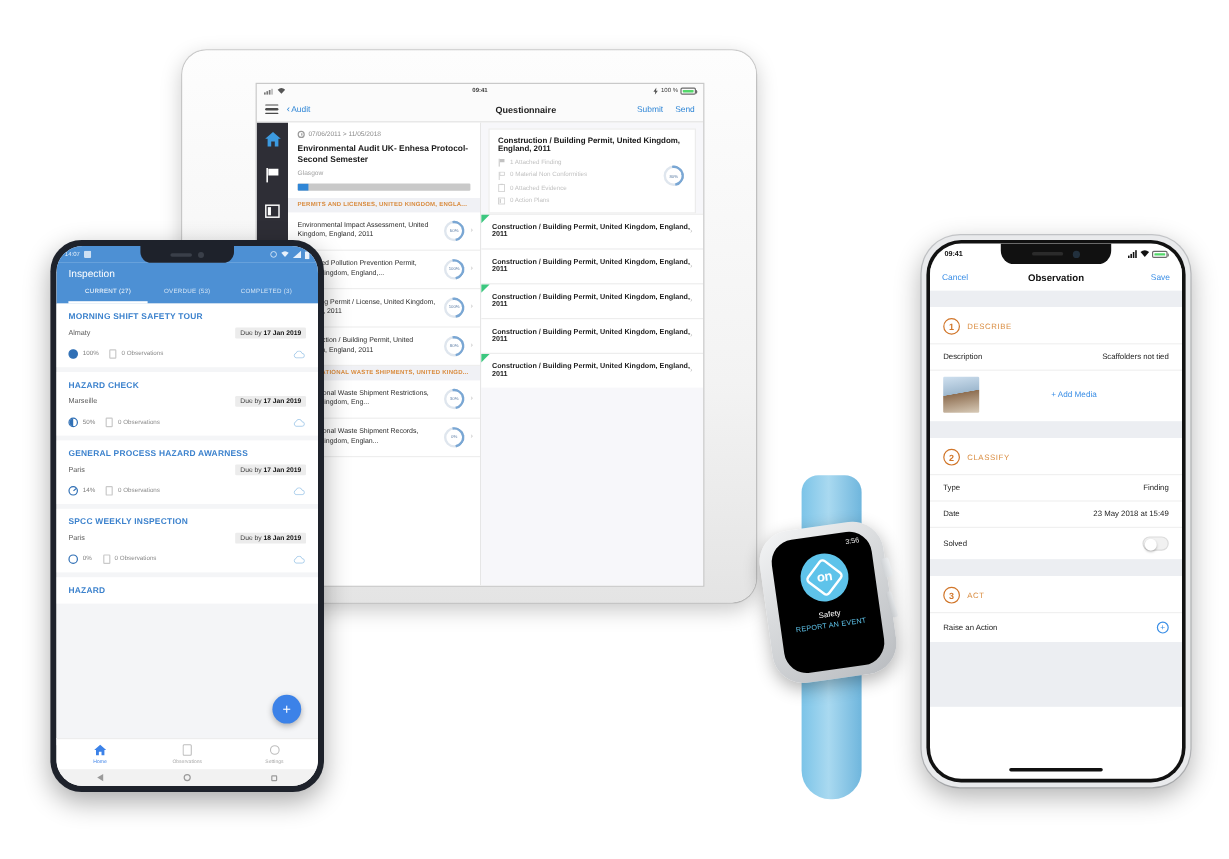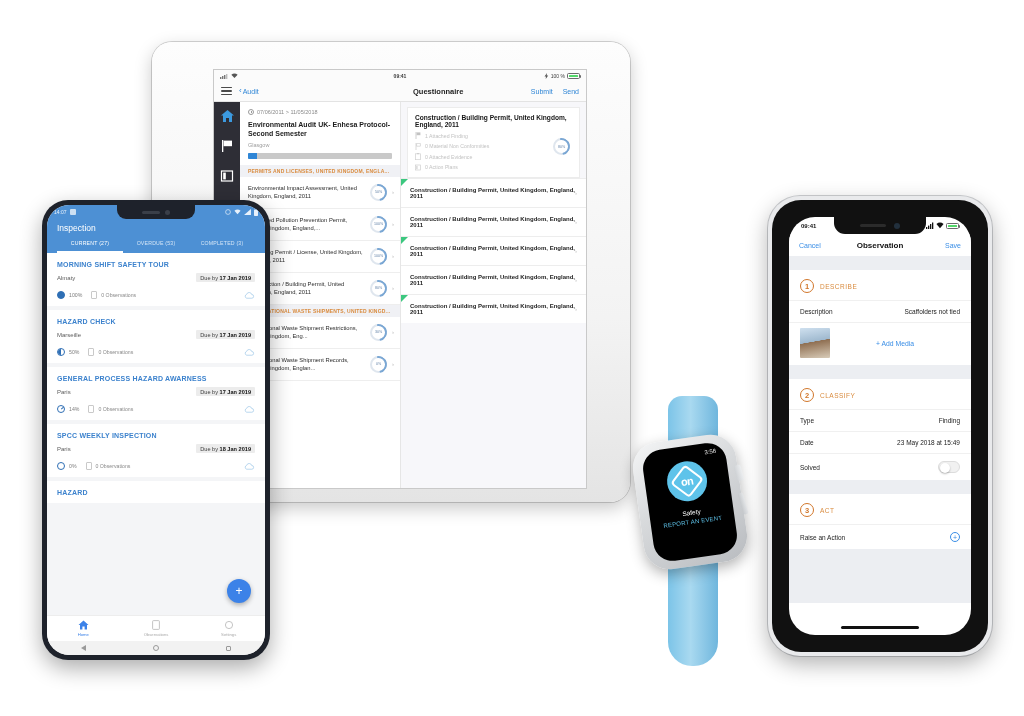--- a/index.html
+++ b/index.html
@@ -137,21 +137,21 @@
   .sq { width:5px;height:5px;border:1px solid #9a9a9a;border-radius:1px;}
   .ci { width:6px;height:6px;border:1px solid #9a9a9a;border-radius:50%;}
   .tri { width:0;height:0;border-right:5px solid #9a9a9a;border-top:3.5px solid transparent;border-bottom:3.5px solid transparent;}
 
   
   .iphone {
     position:absolute; left:768px; top:196px; width:224px; height:460px;
     background:#e9eaec; border-radius:32px; padding:4px;
     box-shadow:0 8px 22px rgba(0,0,0,.30), 0 0 0 1px #cfd1d4;
   }
-  .i-frame { width:100%;height:100%; background:#111; border-radius:29px; padding:17px;}
+  .i-frame { width:100%;height:100%; background:#111; border-radius:29px; padding:3px;}
   .i-screen { width:100%;height:100%; background:#fff; border-radius:26px; overflow:hidden; position:relative;}
   .i-notch { position:absolute; left:50%;transform:translateX(-50%); top:0; width:92px;height:17px;
              background:#111;border-radius:0 0 11px 11px; z-index:5; display:flex;align-items:center;justify-content:center;gap:8px;}
   .i-notch .spk{width:26px;height:3.5px;background:#2b2b2b;border-radius:2px;}
   .i-notch .cam{width:6px;height:6px;background:#22303d;border-radius:50%;}
   .i-status { height:17px; display:flex;align-items:center; padding:0 12px; font-size:6px;color:#111;font-weight:bold;}
   .i-status .r { margin-left:auto; display:flex;align-items:center;gap:2px;}
   .i-nav { height:22px; display:flex;align-items:center;padding:0 10px; position:relative; background:#fff;}
   .i-nav .lt { font-size:7px;color:#3a8ee6;}
   .i-nav .tt { position:absolute;left:50%;transform:translateX(-50%); font-size:8px; font-weight:bold;color:#111;}

